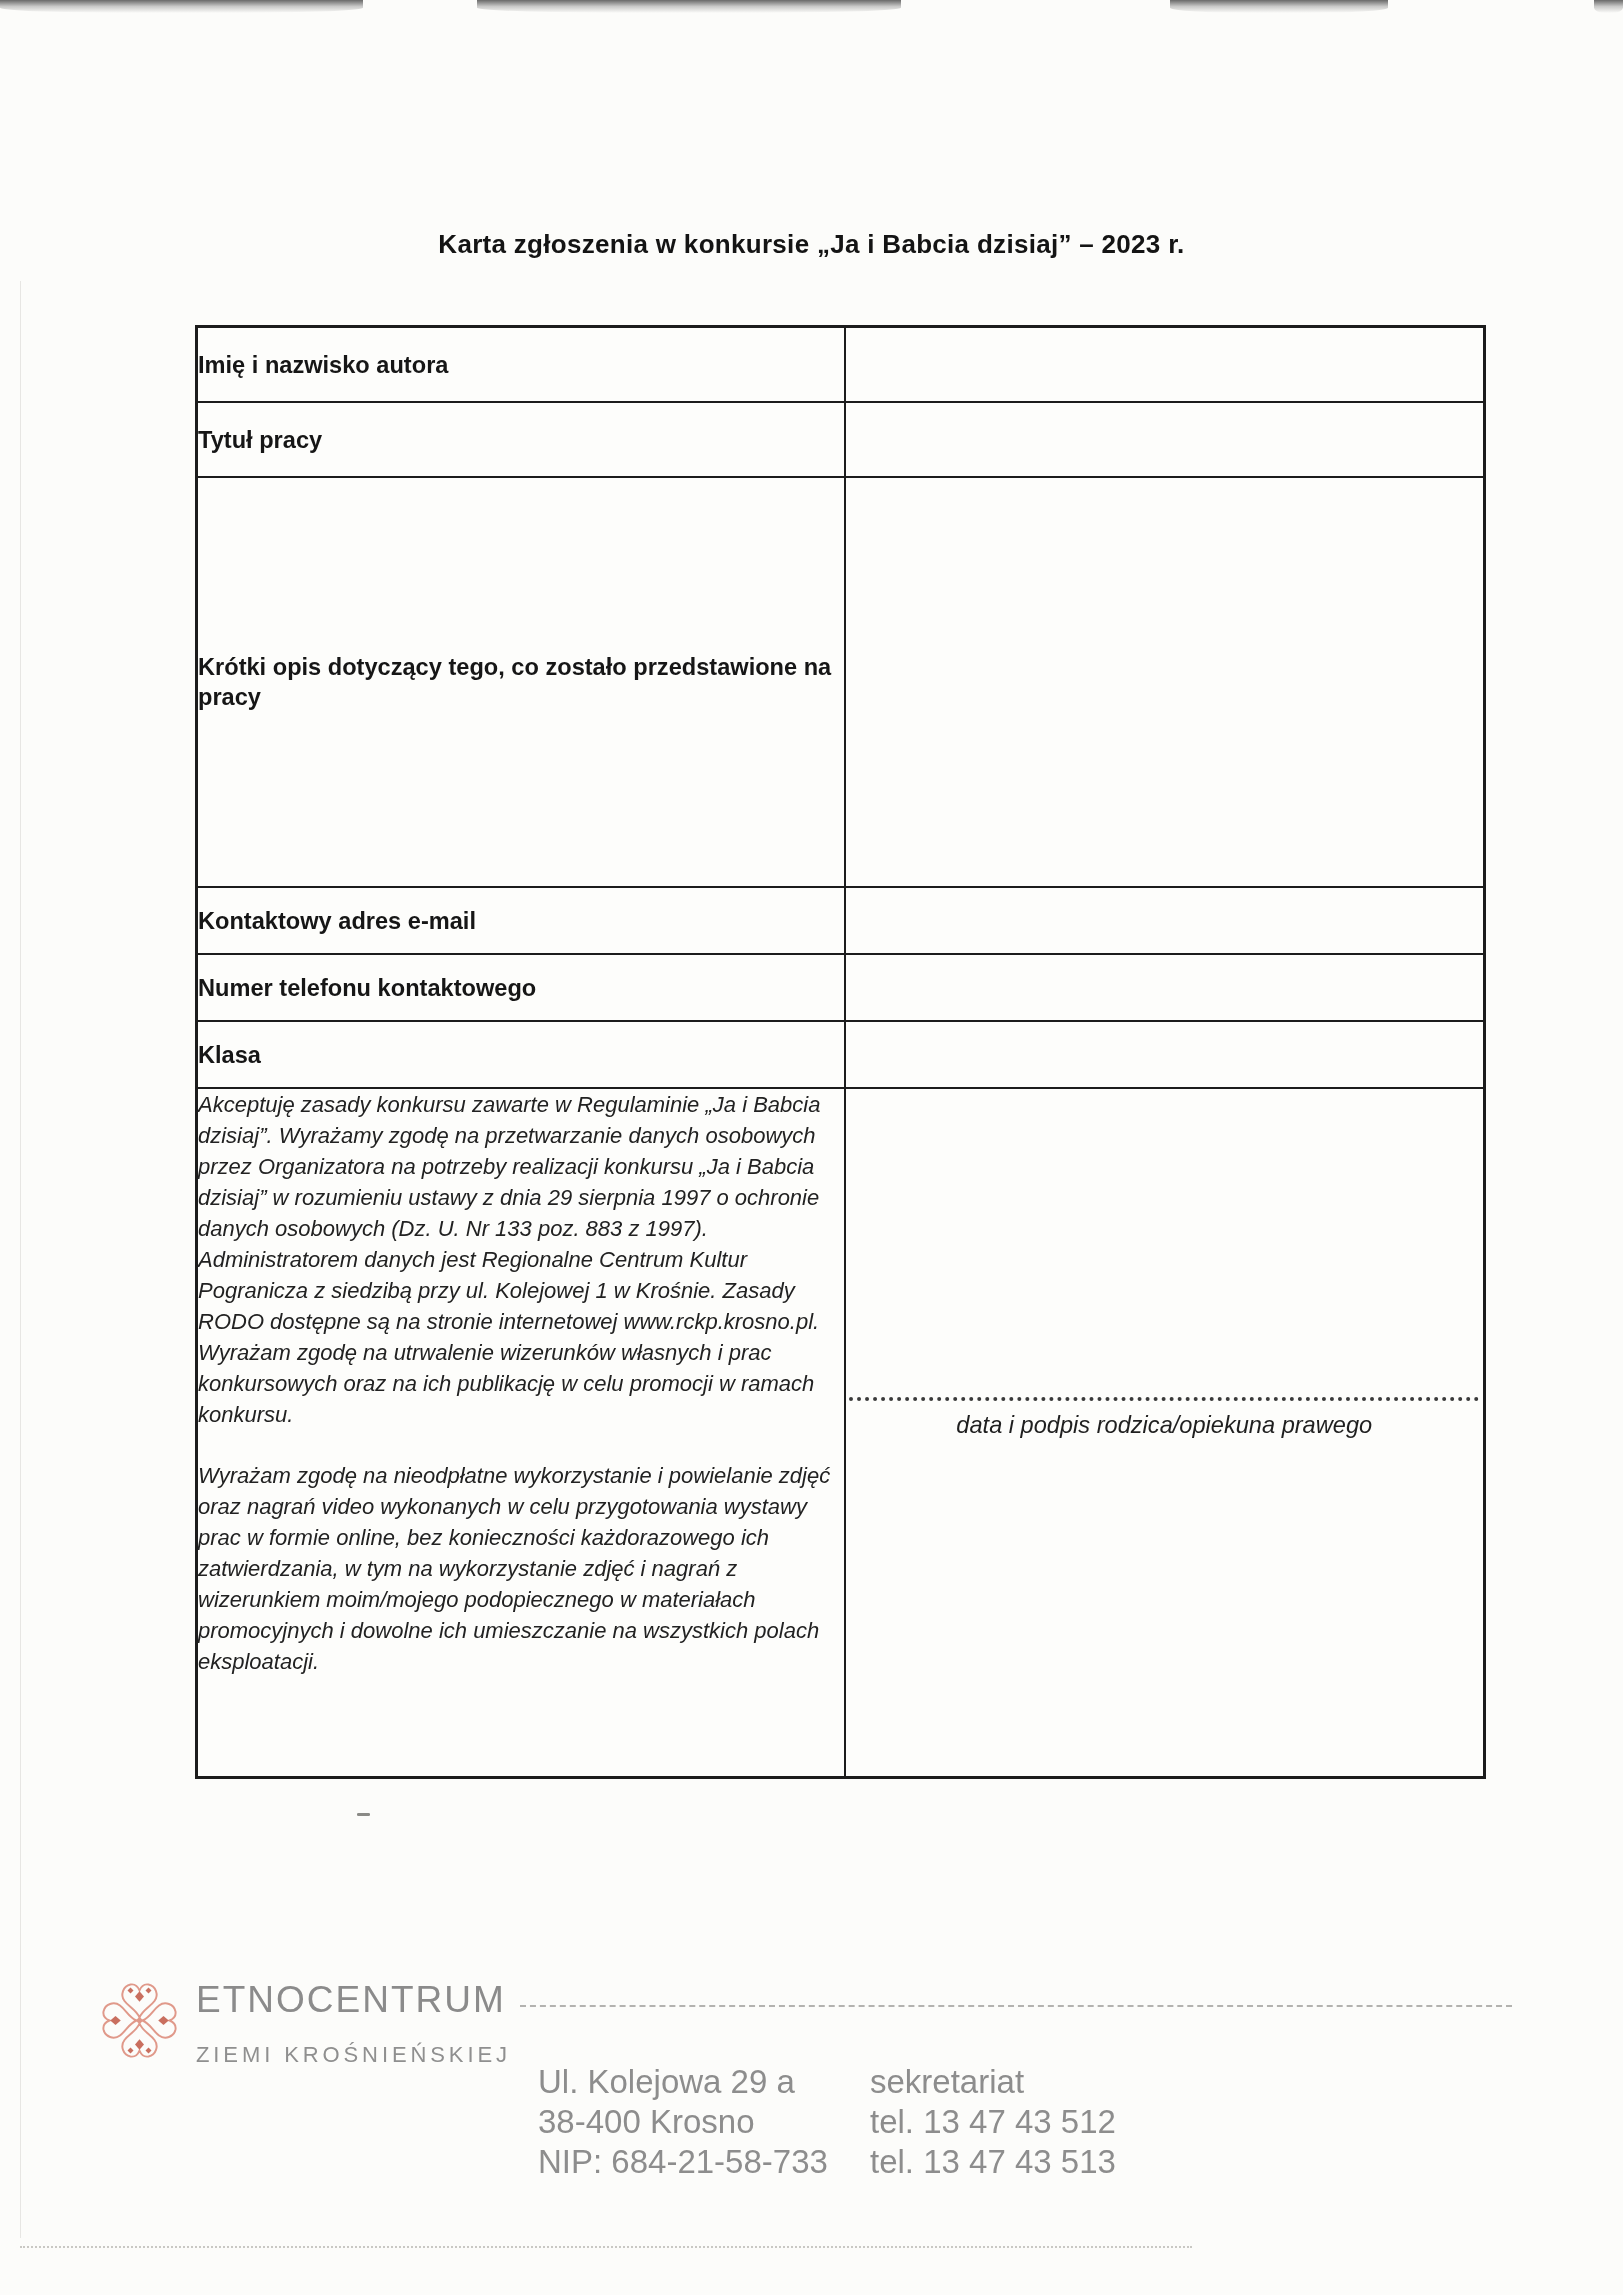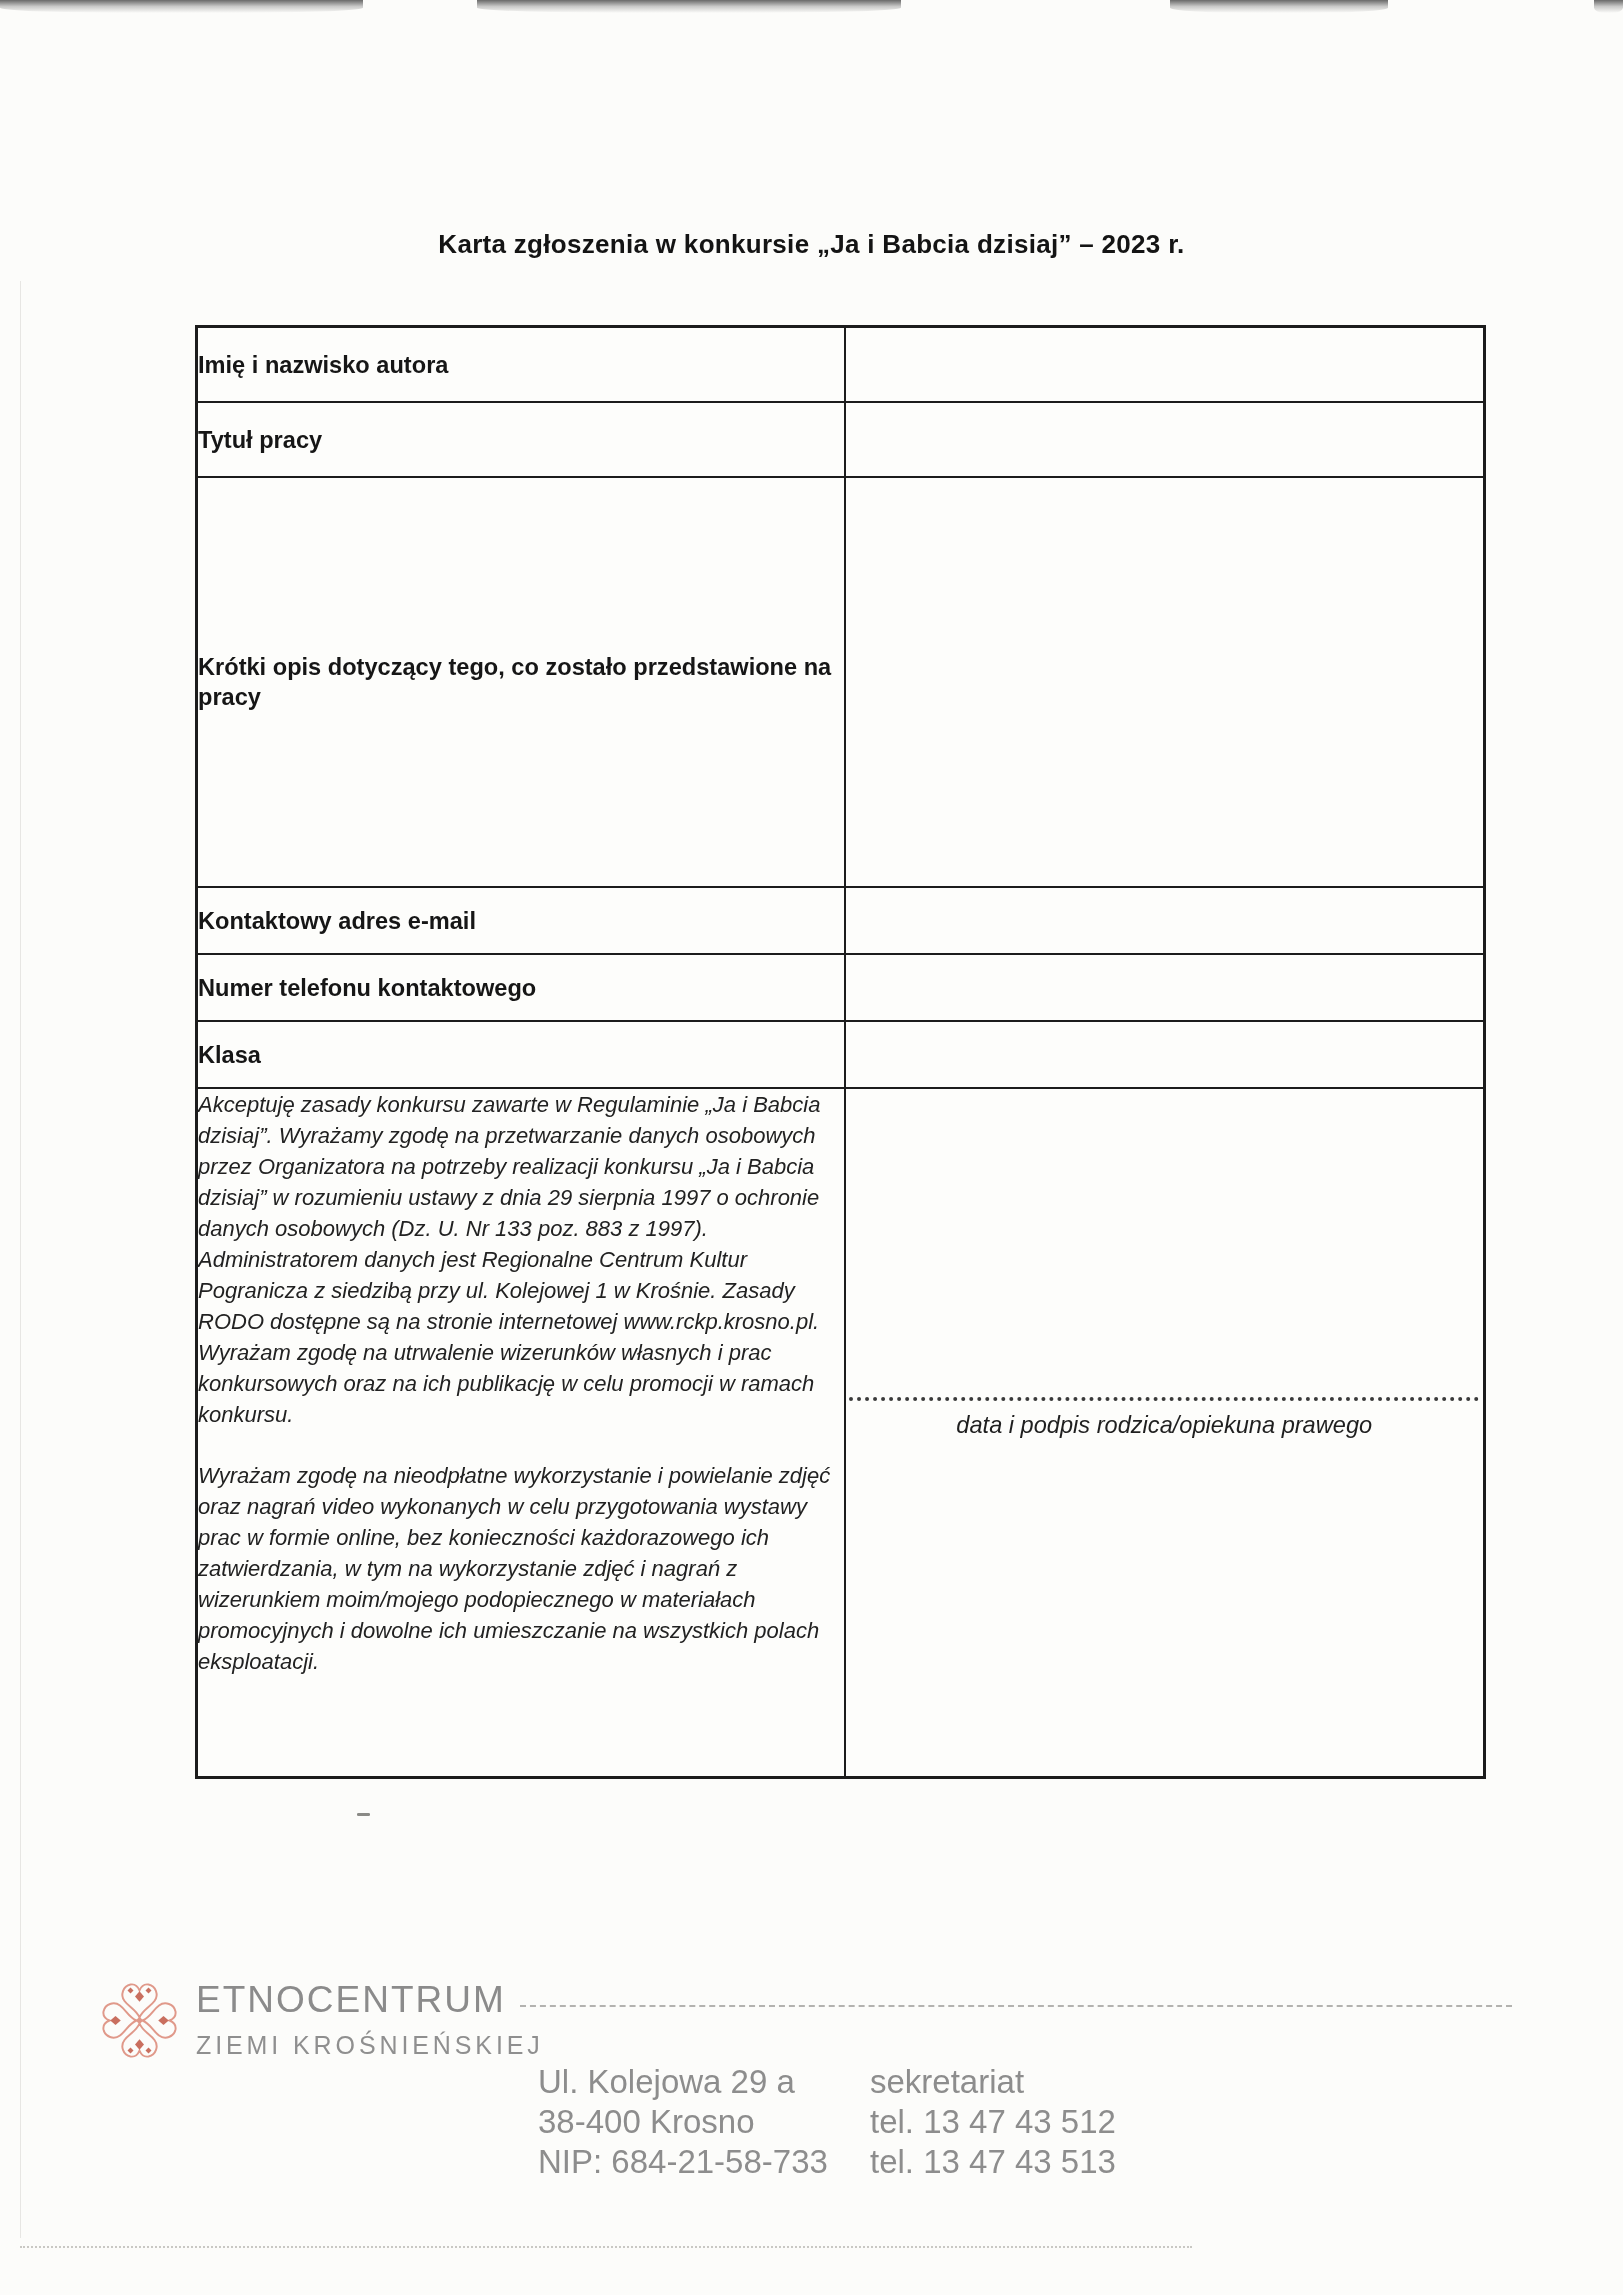--- a/index.html
+++ b/index.html
@@ -51,21 +51,21 @@
   .sig-line{height:0;border-bottom:4.6px dotted #3a3a3a;margin:0 3.9px;}
   .sig-caption{
     margin-top:10.5px;text-align:center;
     font-style:italic;font-size:23.6px;color:#1f1f1f;
   }
 
   
   .logo-mark{position:absolute;left:102px;top:1974px;}
   .logo-text{position:absolute;left:196px;top:1979px;color:#8b8b8b;}
   .logo-name{font-size:37px;letter-spacing:2px;font-weight:normal;}
-  .logo-sub{font-size:25px;letter-spacing:3.9px;margin-top:10px;color:#8f8f8f;}
+  .logo-sub{font-size:22px;letter-spacing:3.9px;margin-top:21px;color:#8f8f8f;}
   .footer-sep{position:absolute;left:520px;top:2005px;width:992px;border-top:2px dashed #b3b2af;}
   .contact{position:absolute;top:2062px;color:#8d8d8d;font-size:33px;line-height:40px;}
   .contact.c1{left:526px;margin-left:12px;}
   .contact.c2{left:870px;}
   .contact.c3{left:1158px;}
 </style>
 </head>
 <body>
 
 <div class="page">

